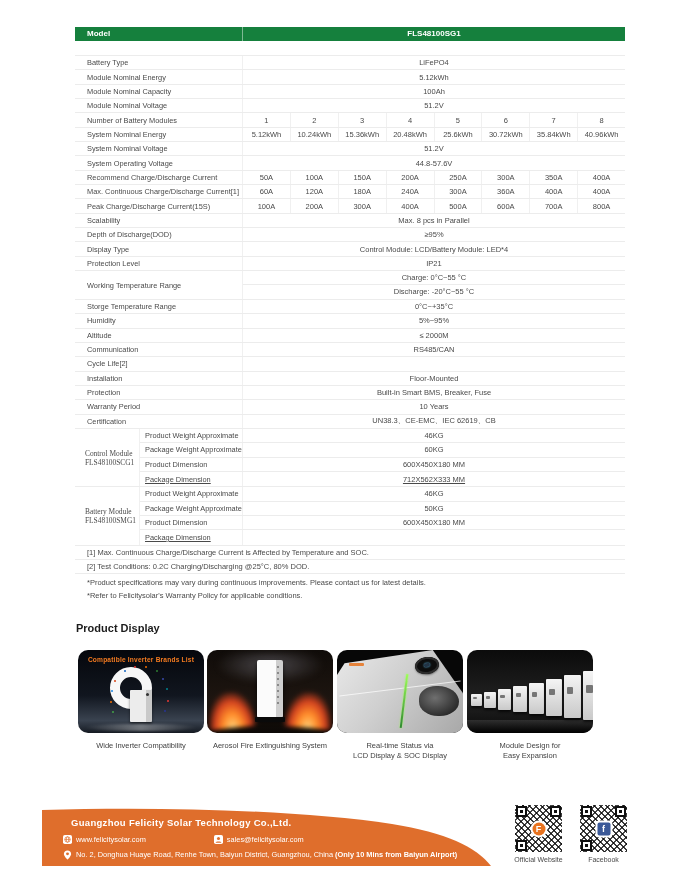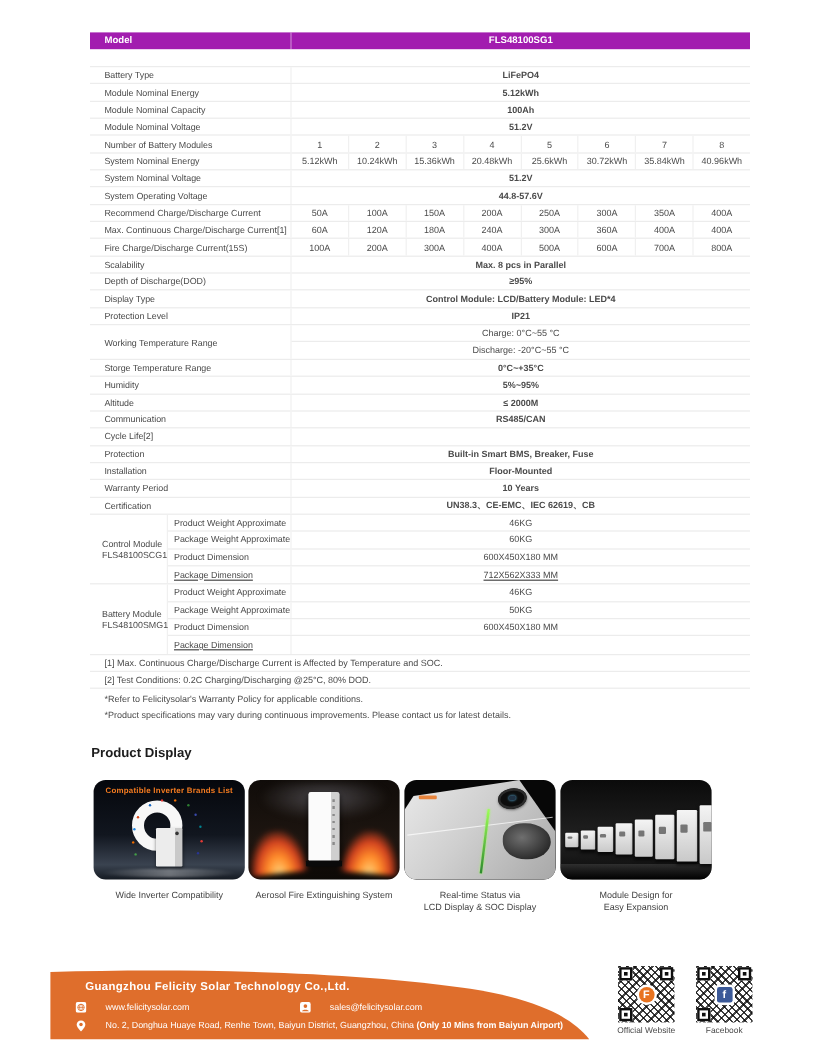--- a/index.html
+++ b/index.html
@@ -2,37 +2,37 @@
 <html><head>
 <meta charset="utf-8">
 <style>
   * { box-sizing: border-box; margin: 0; padding: 0; }
   html,body { background:#fff; }
   body { width:700px; height:869px; font-family:"Liberation Sans", sans-serif; position:relative; }
   .page { position:relative; width:700px; height:869px; overflow:hidden; background:#fff; }
 
   
   .spec-table { position:absolute; left:75px; top:27px; width:550px; color:#4a4a4a; }
-  .thead { display:flex; height:14px; background:#a21caf; color:#fff; font-size:8px; font-weight:bold; }
+  .thead { display:flex; height:14px; background:#15803d; color:#fff; font-size:8px; font-weight:bold; }
   .h-label { width:168px; padding-left:12px; line-height:14px; border-right:1px solid rgba(255,255,255,.45); }
   .h-value { flex:1; text-align:center; line-height:14px; }
   .tgap { height:14px; }
   .tbody { border-top:1px solid #ececec; font-size:7.5px; }
   .row { display:flex; height:14.35px; border-bottom:1px solid #ececec; align-items:stretch; }
   .lbl { width:168px; padding-left:12px; border-right:1px solid #f0f0f0; display:flex; align-items:center; white-space:nowrap; overflow:hidden; font-size:7.4px;text-align:right; }
-  .val { flex:1; display:flex; align-items:center; justify-content:center; text-align:center;font-weight:bold; }
+  .val { flex:1; display:flex; align-items:center; justify-content:center; text-align:center; }
   .vals { flex:1; display:flex; }
   .vals span { flex:1; display:flex; align-items:center; justify-content:center; border-right:1px solid #f0f0f0; }
   .vals span:last-child { border-right:none; }
   .row.double { height:28.7px; }
   .stack { flex:1; display:flex; flex-direction:column; }
   .sv { height:14.35px; display:flex; align-items:center; justify-content:center; }
   .sv:first-child { border-bottom:1px solid #ececec; }
   .group { display:flex; border-bottom:1px solid #ececec; }
-  .gname { width:65px; padding-left:10px; border-right:1px solid #f0f0f0; display:flex; flex-direction:column; justify-content:center; font-size:7.4px; line-height:9px; }
+  .gname { width:65px; padding-left:10px; border-right:1px solid #f0f0f0; display:flex; flex-direction:column; justify-content:center; font-size:7.4px; line-height:9px;font-family:Liberation Serif, serif; }
   .grows { flex:1; display:flex; flex-direction:column; }
   .grow { display:flex; height:14.35px; border-bottom:1px solid #ececec; align-items:stretch; }
   .grow:last-child { border-bottom:none;text-decoration:underline; }
   .glbl { width:103px; padding-left:5px; border-right:1px solid #f0f0f0; display:flex; align-items:center; white-space:nowrap; font-size:7.4px; }
   .gval { flex:1; display:flex; align-items:center; justify-content:center; }
   .fnote { height:14.35px; border-bottom:1px solid #ececec; display:flex; align-items:center; padding-left:12px; font-size:7.5px; }
   .note { margin-top:4.5px; padding-left:12px; font-size:7.5px; line-height:8.5px; }
 
   
   .pd-title { position:absolute; left:76px; top:622px; font-size:11px; font-weight:bold; color:#1c1c1c; }
@@ -80,21 +80,21 @@
   .mod:nth-child(9) { left:116px; bottom:13px; width:18px; height:49px; }
   .c4-floor { position:absolute; left:0; right:0; bottom:0; height:13px; background:linear-gradient(180deg, rgba(70,70,70,.55), rgba(0,0,0,.95)); }
 
   .cap { position:absolute; top:741px; width:140px; text-align:center; font-size:7.5px; line-height:9.5px; color:#3f3f3f; }
   .cap1 { left:71px; }  .cap2 { left:200px; } .cap3 { left:330px; } .cap4 { left:460px; }
 
   
   .footer { position:absolute; left:0; top:800px; width:700px; height:69px; }
   .swoosh { position:absolute; left:0; top:0; }
   .company { position:absolute; left:71px; top:17px; color:#fff; font-size:9.5px; font-weight:bold; letter-spacing:.3px; }
-  .frow { position:absolute; left:63px; color:#fff; font-size:7.4px; display:flex; align-items:center; gap:16px; }
+  .frow { position:absolute; left:63px; color:#fff; font-size:7.4px; display:flex; align-items:center; gap:4px; }
   .frow.r1 { top:35px; }
   .frow.r2 { top:50px; }
   .ficon { width:9px; height:9px; display:inline-flex; }
   .gap2 { width:60px; }
   .qr { position:absolute; top:5px; width:47px; height:47px; background:#fff;
     background-image:
       repeating-linear-gradient(45deg, rgba(10,10,10,.8) 0 1.4px, transparent 1.4px 4.2px),
       repeating-linear-gradient(135deg, rgba(10,10,10,.75) 0 1.4px, transparent 1.4px 5px); }
   .qr1 { left:515px; } .qr2 { left:580px; }
   .finder { position:absolute; width:11px; height:11px; border:2px solid #101010; background:#fff; }
@@ -193,21 +193,21 @@
           <span>120A</span>
           <span>180A</span>
           <span>240A</span>
           <span>300A</span>
           <span>360A</span>
           <span>400A</span>
           <span>400A</span>
         </div>
       </div>
       <div class="row">
-        <div class="lbl">Fire Charge/Discharge Current(15S)</div>
+        <div class="lbl">Peak Charge/Discharge Current(15S)</div>
         <div class="vals">
           <span>100A</span>
           <span>200A</span>
           <span>300A</span>
           <span>400A</span>
           <span>500A</span>
           <span>600A</span>
           <span>700A</span>
           <span>800A</span>
         </div>
@@ -251,26 +251,26 @@
         <div class="val">≤ 2000M</div>
       </div>
       <div class="row">
         <div class="lbl">Communication</div>
         <div class="val">RS485/CAN</div>
       </div>
       <div class="row">
         <div class="lbl">Cycle Life[2]</div>
       </div>
       <div class="row">
+        <div class="lbl">Installation</div>
+        <div class="val">Floor-Mounted</div>
+      </div>
+      <div class="row">
         <div class="lbl">Protection</div>
         <div class="val">Built-in Smart BMS, Breaker, Fuse</div>
-      </div>
-      <div class="row">
-        <div class="lbl">Installation</div>
-        <div class="val">Floor-Mounted</div>
       </div>
       <div class="row">
         <div class="lbl">Warranty Period</div>
         <div class="val">10 Years</div>
       </div>
       <div class="row">
         <div class="lbl">Certification</div>
         <div class="val">UN38.3、CE-EMC、IEC 62619、CB</div>
       </div>
 
@@ -318,22 +318,22 @@
             <div class="gval">600X450X180 MM</div>
           </div>
           <div class="grow">
             <div class="glbl">Package Dimension</div>
           </div>
         </div>
       </div>
 
       <div class="fnote">[1] Max. Continuous Charge/Discharge Current is Affected by Temperature and SOC.</div>
       <div class="fnote">[2] Test Conditions: 0.2C Charging/Discharging @25°C, 80% DOD.</div>
+      <div class="note">*Product specifications may vary during continuous improvements. Please contact us for latest details.</div>
       <div class="note">*Refer to Felicitysolar's Warranty Policy for applicable conditions.</div>
-      <div class="note">*Product specifications may vary during continuous improvements. Please contact us for latest details.</div>
     </div>
   </div>
 
   <div class="pd-title">Product Display</div>
 
   <div class="card card1">
     <div class="c1-title">Compatible Inverter Brands List</div>
     <div class="c1-ring"></div>
     <div class="c1-specks"></div>
     <div class="c1-batt"></div>

